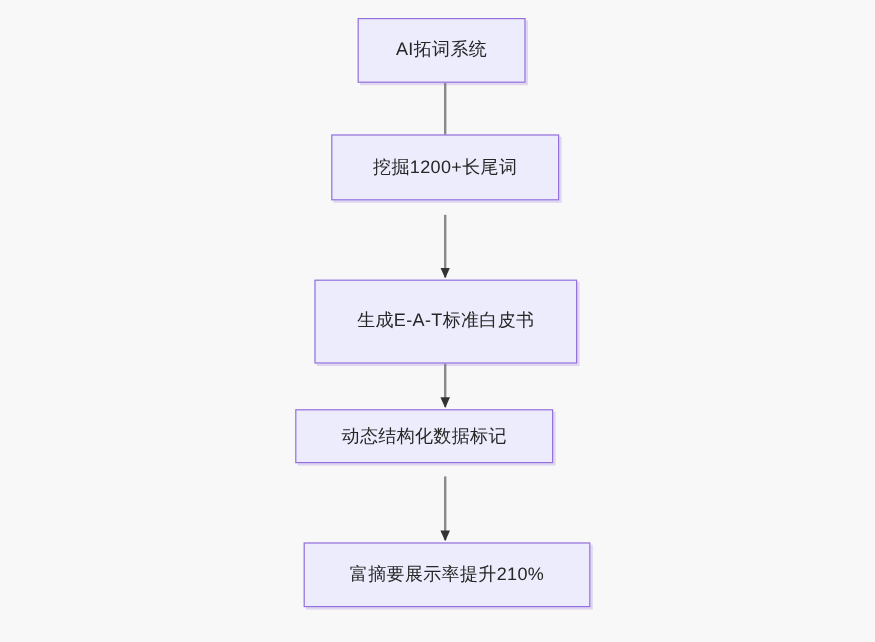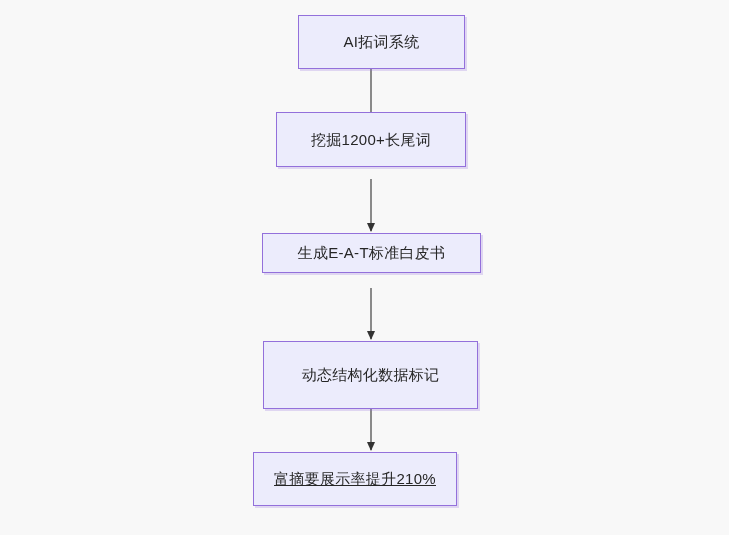--- a/index.html
+++ b/index.html
@@ -61,33 +61,33 @@
           <path d="M0,0 L9,4 L0,8 z" fill="#333333"></path>
         </marker>
       </defs>
       <line x1="371" y1="69" x2="371" y2="122" stroke="#8a8a8a" stroke-width="2" marker-end="url(#arrowhead)"></line>
       <line x1="371" y1="179" x2="371" y2="231" stroke="#8a8a8a" stroke-width="2" marker-end="url(#arrowhead)"></line>
       <line x1="371" y1="288" x2="371" y2="339" stroke="#8a8a8a" stroke-width="2" marker-end="url(#arrowhead)"></line>
       <line x1="371" y1="397" x2="371" y2="450" stroke="#8a8a8a" stroke-width="2" marker-end="url(#arrowhead)"></line>
     </svg>
   </div>
 
-  <div class="node" id="node-1" style="left:298px; top:15px; width:167px; height:54px;">
+  <div class="node" id="node-1" style="left:298px; top:15px; width:140px; height:54px;">
     <span class="node-label">AI拓词系统</span>
   </div>
 
   <div class="node" id="node-2" style="left:276px; top:112px; width:190px; height:55px;">
     <span class="node-label">挖掘1200+长尾词</span>
   </div>
 
-  <div class="node" id="node-3" style="left:262px; top:233px; width:219px; height:40px;">
+  <div class="node" id="node-3" style="left:262px; top:233px; width:219px; height:70px;">
     <span class="node-label">生成E-A-T标准白皮书</span>
   </div>
 
-  <div class="node" id="node-4" style="left:263px; top:341px; width:215px; height:68px;">
+  <div class="node" id="node-4" style="left:246px; top:341px; width:215px; height:45px;">
     <span class="node-label">动态结构化数据标记</span>
   </div>
 
-  <div class="node" id="node-5" style="left:253px; top:452px; width:204px; height:54px;text-decoration:underline;">
+  <div class="node" id="node-5" style="left:253px; top:452px; width:239px; height:54px;">
     <span class="node-label">富摘要展示率提升210%</span>
   </div>
 
 </div>
 
 </body></html>

